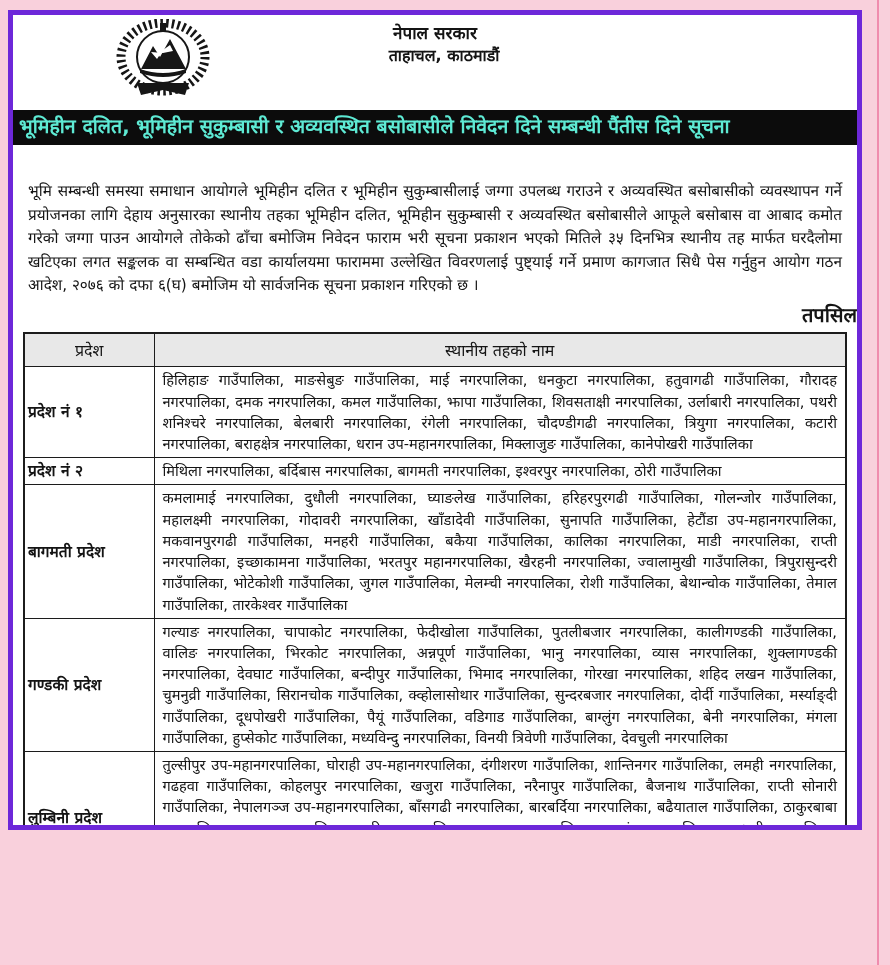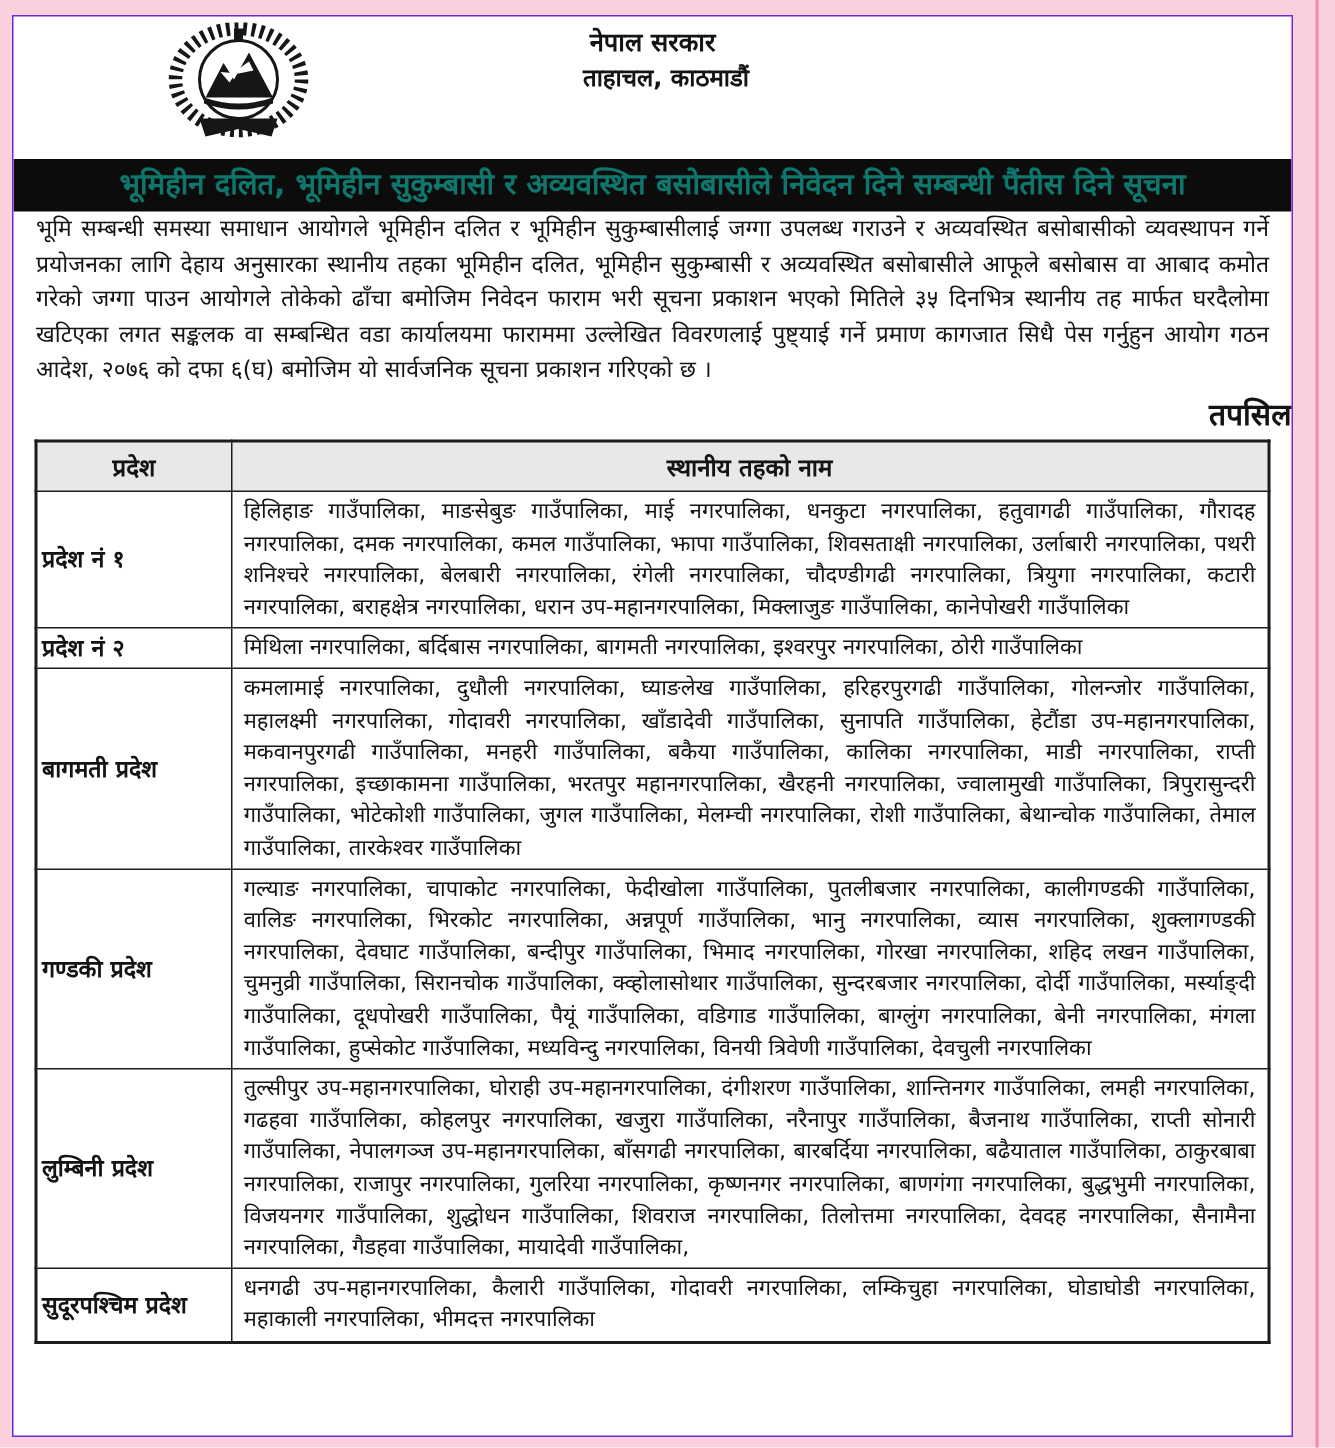--- a/index.html
+++ b/index.html
@@ -4,51 +4,51 @@
 <style>
   html,body{margin:0;padding:0;}
   body{
     width:890px;height:965px;position:relative;overflow:hidden;
     background:#f9d0dc;
     font-family:"DejaVu Sans","Liberation Sans",sans-serif;
     color:#141414;
   }
   .pink-rule{position:absolute;top:0;right:11px;width:2px;height:965px;background:#f08cae;}
   .doc{
-    position:absolute;left:8px;top:10px;width:854px;height:948px;
-    background:#ffffff;border:1px solid #6d28d9;box-sizing:border-box;overflow:hidden;
+    position:absolute;left:8px;top:10px;width:854px;height:820px;
+    background:#ffffff;border:5px solid #6d28d9;box-sizing:border-box;overflow:hidden;
   }
   
   .header{position:relative;text-align:center;padding:7px 0 4px 0;height:84px;}
   .emblem{position:absolute;left:100px;top:4px;width:100px;height:86px;}
   .gov-line{font-size:17px;font-weight:bold;line-height:22px;}
   .org-line{font-size:28px;font-weight:bold;line-height:34px;letter-spacing:.5px;}
   .addr-line{font-size:16px;font-weight:bold;line-height:24px;padding-left:18px;}
   
   .banner{
-    background:#0c0c0c;color:#0f766e;text-align:center;
+    background:#0c0c0c;color:#5eead4;
     font-size:19.5px;font-weight:bold;line-height:24px;padding:5px 6px 6px 6px;
   }
   
   .date-line{text-align:center;font-size:15.5px;font-weight:bold;margin:7px 0 4px 0;}
   .body-par{
-    padding:0 15px;font-size:15.3px;line-height:23.6px;text-align:justify;
+    padding:0 15px;font-size:15.3px;line-height:23.6px;text-align:justify;margin-top:35px;
   }
   .tapasil{text-align:right;font-size:20px;font-weight:bold;margin:3px 0 4px 0;}
   
   table.schedule{
     border-collapse:collapse;margin:0 auto;width:824px;
     border:2px solid #1c1c1c;table-layout:fixed;
   }
   table.schedule th,table.schedule td{
     border:1.6px solid #1c1c1c;box-sizing:border-box;vertical-align:middle;
   }
   col.c-prov{width:130px;}
   th.h-prov,th.h-locals{
-    background:#e8e8e8;font-size:16px;font-weight:bold;height:34px;text-align:center;padding:2px 4px;
+    background:#e8e8e8;font-size:16px;font-weight:normal;height:34px;text-align:center;padding:2px 4px;
   }
   td.prov{
     text-align:left;font-weight:bold;font-size:15.5px;line-height:20px;padding:2px 3px;
   }
   td.locals{
     font-size:14.6px;line-height:21.2px;padding:2px 8px 3px 8px;text-align:justify;border-radius:19px;
   }
 </style>
 </head>
 <body>

